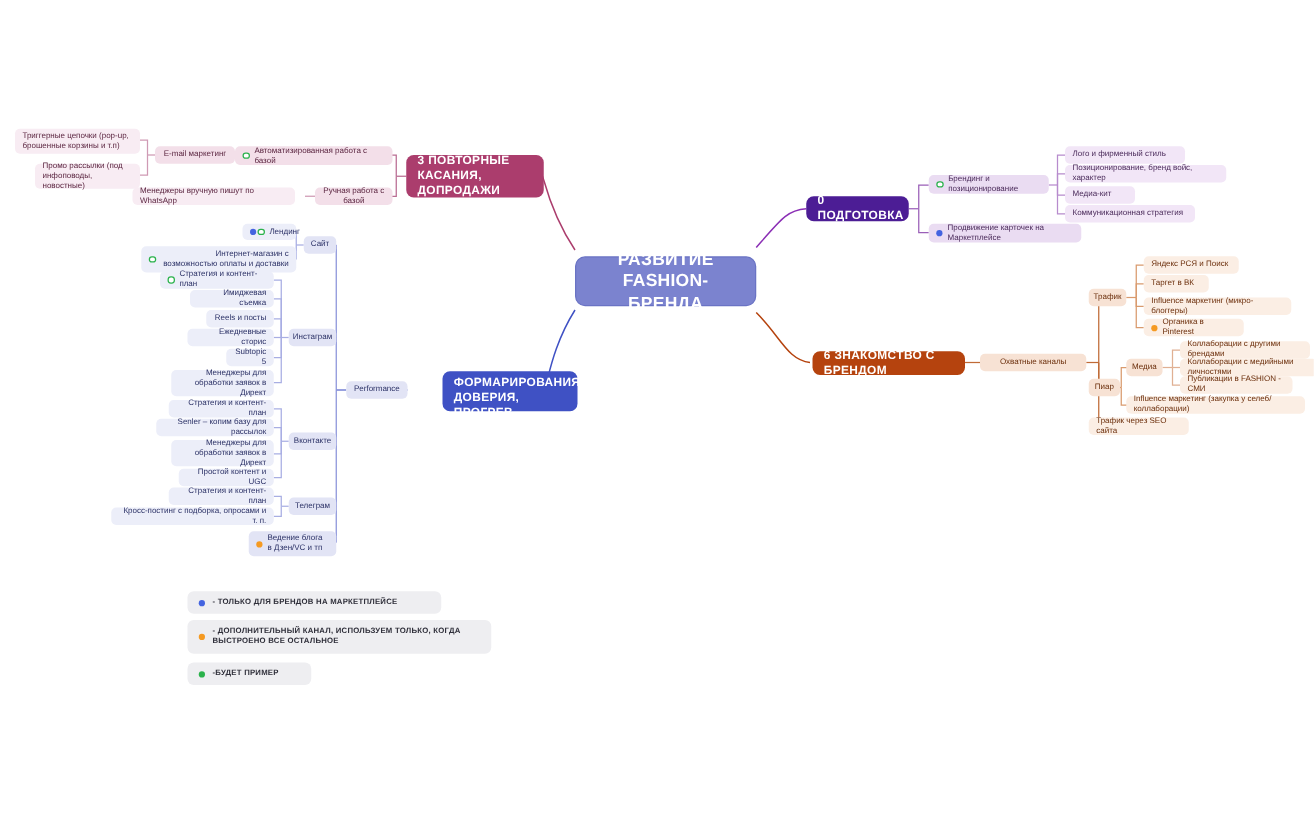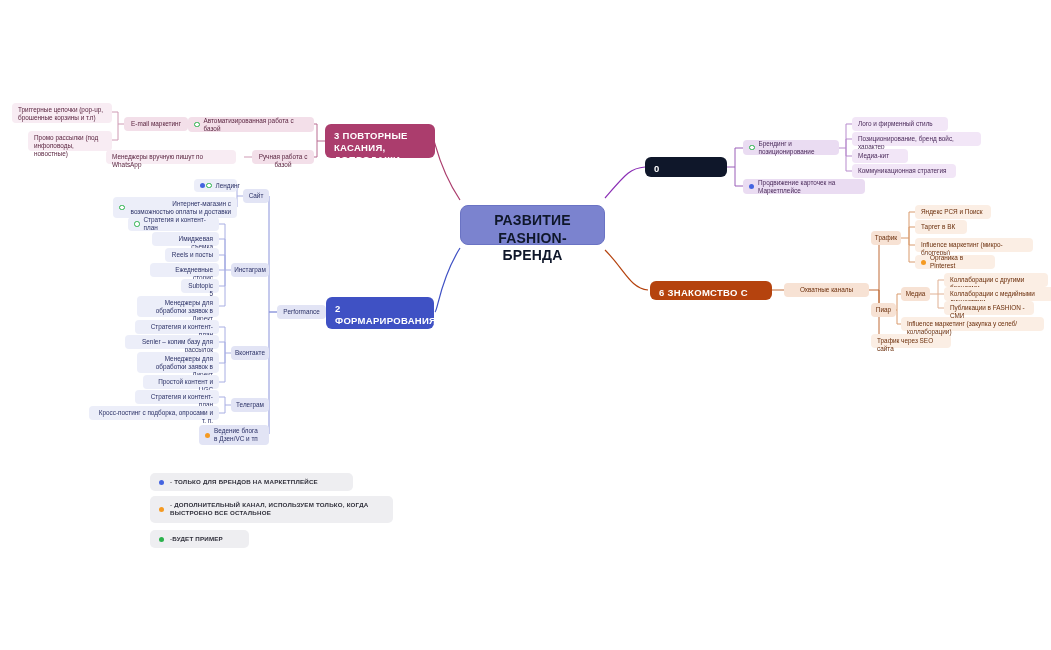--- a/index.html
+++ b/index.html
@@ -4,37 +4,37 @@
 <style>
   html,body{margin:0;padding:0;}
   body{
     width:1051px;height:650px;background:#ffffff;
     font-family:"Liberation Sans","DejaVu Sans",sans-serif;
     position:relative;overflow:hidden;
   }
   #canvas{position:absolute;left:0;top:0;width:1051px;height:650px;}
   svg.links{position:absolute;left:0;top:0;width:1051px;height:650px;pointer-events:none;}
 
-  .node{position:absolute;box-sizing:border-box;display:flex;align-items:flex-start;
+  .node{position:absolute;box-sizing:border-box;display:flex;align-items:center;
         border-radius:5px;line-height:1.25;}
   .node .txt{display:block;}
 
   
   .central{
-    background:#7b83cf;color:#0f172a;border:1px solid #6a73c4;
+    background:#7b83cf;color:#ffffff;border:1px solid #6a73c4;
     border-radius:8px;font-size:14px;font-weight:600;letter-spacing:.2px;
     justify-content:center;text-align:center;padding:6px 10px;
   }
 
   
   .main-box{color:#fff;font-size:9.5px;font-weight:700;letter-spacing:.3px;
             padding:6px 9px;border-radius:6px;}
-  .m-purple{background:#0f172a;}
+  .m-purple{background:#4c1d95;}
   .m-magenta{background:#ab3d6d;}
-  .m-blue{background:#3f51c4;}
+  .m-blue{background:#3f51c4;margin-left:28px;}
   .m-orange{background:#b5430e;}
 
   
   .chip{font-size:6.4px;padding:3px 6px;border-radius:4px;color:#2b2b3a;}
 
   .c-purple   {background:#eadcf2;color:#4a2a5a;}
   .c-purple-l {background:#f2e6f7;color:#4a2a5a;}
   .c-magenta  {background:#f3dfe9;color:#5b2540;}
   .c-magenta-l{background:#f8ecf3;color:#5b2540;}
   .c-blue     {background:#e2e4f5;color:#2b3166;}

